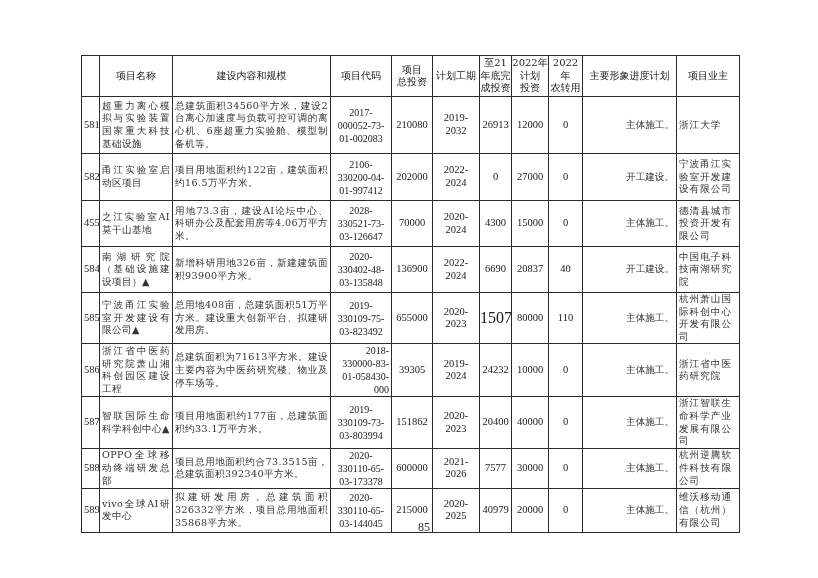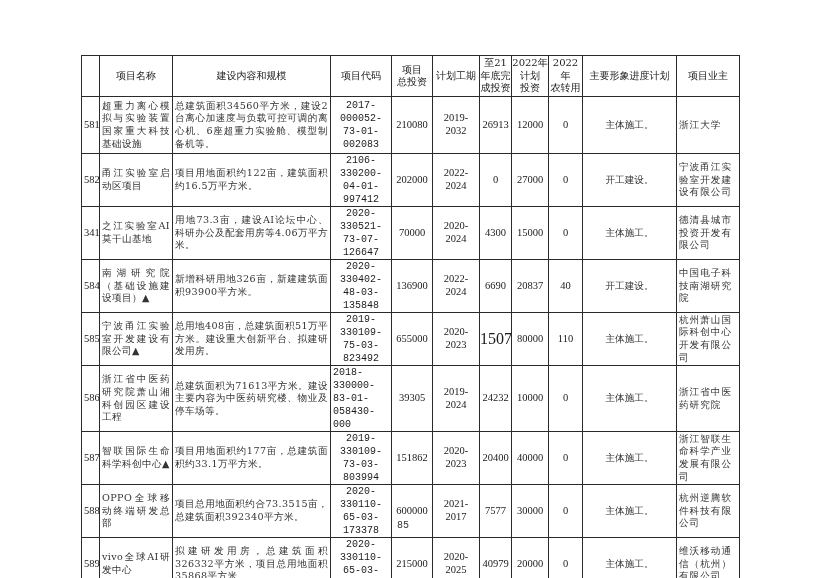--- a/index.html
+++ b/index.html
@@ -6,24 +6,24 @@
   body { width:818px; height:578px; position:relative; overflow:hidden;
          font-family:"DejaVu Serif", "Liberation Serif", serif; color:#1a1a1a; }
   .page { position:absolute; left:0; top:0; width:818px; height:578px; background:#fff; }
   table.proj { position:absolute; left:81px; top:55px; border-collapse:collapse; table-layout:fixed;
                width:658px; font-size:9.6px; line-height:12.6px; }
   table.proj td, table.proj th { border:1px solid #2a2a2a; padding:0 2px; overflow:hidden; vertical-align:middle; }
   table.proj th { font-weight:normal; text-align:center; font-size:10px; line-height:12.5px; height:40px; }
   td.num { text-align:center; font-family:"Liberation Serif", serif; font-size:10.5px; }
   td.idx { text-align:center; font-family:"Liberation Serif", serif; font-size:10.5px; padding:0;margin-top:16px; }
   td.txt { text-align:justify; text-align-last:left; color:#333; letter-spacing:0.4px; }
-  td.code { text-align:center; font-family:Liberation Mono, monospace; font-size:10px; line-height:13px; padding:0 1px; }
-  td.plan { text-align:center; color:#333; padding-left:3px; }
+  td.code { text-align:center; font-family:Liberation Serif, serif; font-size:10px; line-height:13px; padding:0 1px; }
+  td.plan { text-align:right; color:#333; padding-left:3px; }
   td.owner { text-align:left; color:#333; letter-spacing:1px;margin-left:28px; }
-  .pageno { position:absolute; left:397px; top:520px; font-size:10px; font-family:Liberation Mono, monospace; color:#333; }
+  .pageno { position:absolute; left:418px; top:520px; font-size:12px; font-family:Liberation Serif, serif; color:#333; }
 </style>
 </head>
 <body>
 
 <div class="page">
   <table class="proj">
     <colgroup>
       <col style="width:18px">
         <col style="width:73px">
         <col style="width:158px">
@@ -78,24 +78,24 @@
         <td class="code">2106-330200-04-01-997412</td>
         <td class="num">202000</td>
         <td class="num">2022-2024</td>
         <td class="num">0</td>
         <td class="num">27000</td>
         <td class="num">0</td>
         <td class="plan">开工建设。</td>
         <td class="owner">宁波甬江实验室开发建设有限公司</td>
       </tr>
       <tr style="height:46px">
-        <td class="idx">341</td>
+        <td class="idx">455</td>
         <td class="txt">之江实验室AI莫干山基地</td>
         <td class="txt">用地73.3亩，建设AI论坛中心、科研办公及配套用房等4.06万平方米。</td>
-        <td class="code">2020-330521-73-07-126647</td>
+        <td class="code">2028-330521-73-03-126647</td>
         <td class="num">70000</td>
         <td class="num">2020-2024</td>
         <td class="num">4300</td>
         <td class="num">15000</td>
         <td class="num">0</td>
         <td class="plan">主体施工。</td>
         <td class="owner">德清县城市投资开发有限公司</td>
       </tr>
       <tr style="height:46px">
         <td class="idx">584</td>
@@ -120,21 +120,21 @@
         <td class="num" style="padding:0;font-size:16px">150760</td>
         <td class="num">80000</td>
         <td class="num">110</td>
         <td class="plan">主体施工。</td>
         <td class="owner">杭州萧山国际科创中心开发有限公司</td>
       </tr>
       <tr style="height:45px">
         <td class="idx">586</td>
         <td class="txt">浙江省中医药研究院萧山湘科创园区建设工程</td>
         <td class="txt">总建筑面积为71613平方米。建设主要内容为中医药研究楼、物业及停车场等。</td>
-        <td class="code" style="text-align:left">2018-330000-83-01-058430-000</td>
+        <td class="code" style="text-align:right">2018-330000-83-01-058430-000</td>
         <td class="num">39305</td>
         <td class="num">2019-2024</td>
         <td class="num">24232</td>
         <td class="num">10000</td>
         <td class="num">0</td>
         <td class="plan">主体施工。</td>
         <td class="owner">浙江省中医药研究院</td>
       </tr>
       <tr style="height:44px">
         <td class="idx">587</td>
@@ -148,21 +148,21 @@
         <td class="num">0</td>
         <td class="plan">主体施工。</td>
         <td class="owner">浙江智联生命科学产业发展有限公司</td>
       </tr>
       <tr style="height:39px">
         <td class="idx">588</td>
         <td class="txt">OPPO全球移动终端研发总部</td>
         <td class="txt">项目总用地面积约合73.3515亩，总建筑面积392340平方米。</td>
         <td class="code">2020-330110-65-03-173378</td>
         <td class="num">600000</td>
-        <td class="num">2021-2017</td>
+        <td class="num">2021-2026</td>
         <td class="num">7577</td>
         <td class="num">30000</td>
         <td class="num">0</td>
         <td class="plan">主体施工。</td>
         <td class="owner">杭州逆腾软件科技有限公司</td>
       </tr>
       <tr style="height:44px">
         <td class="idx">589</td>
         <td class="txt">vivo全球AI研发中心</td>
         <td class="txt">拟建研发用房，总建筑面积326332平方米，项目总用地面积35868平方米。</td>

